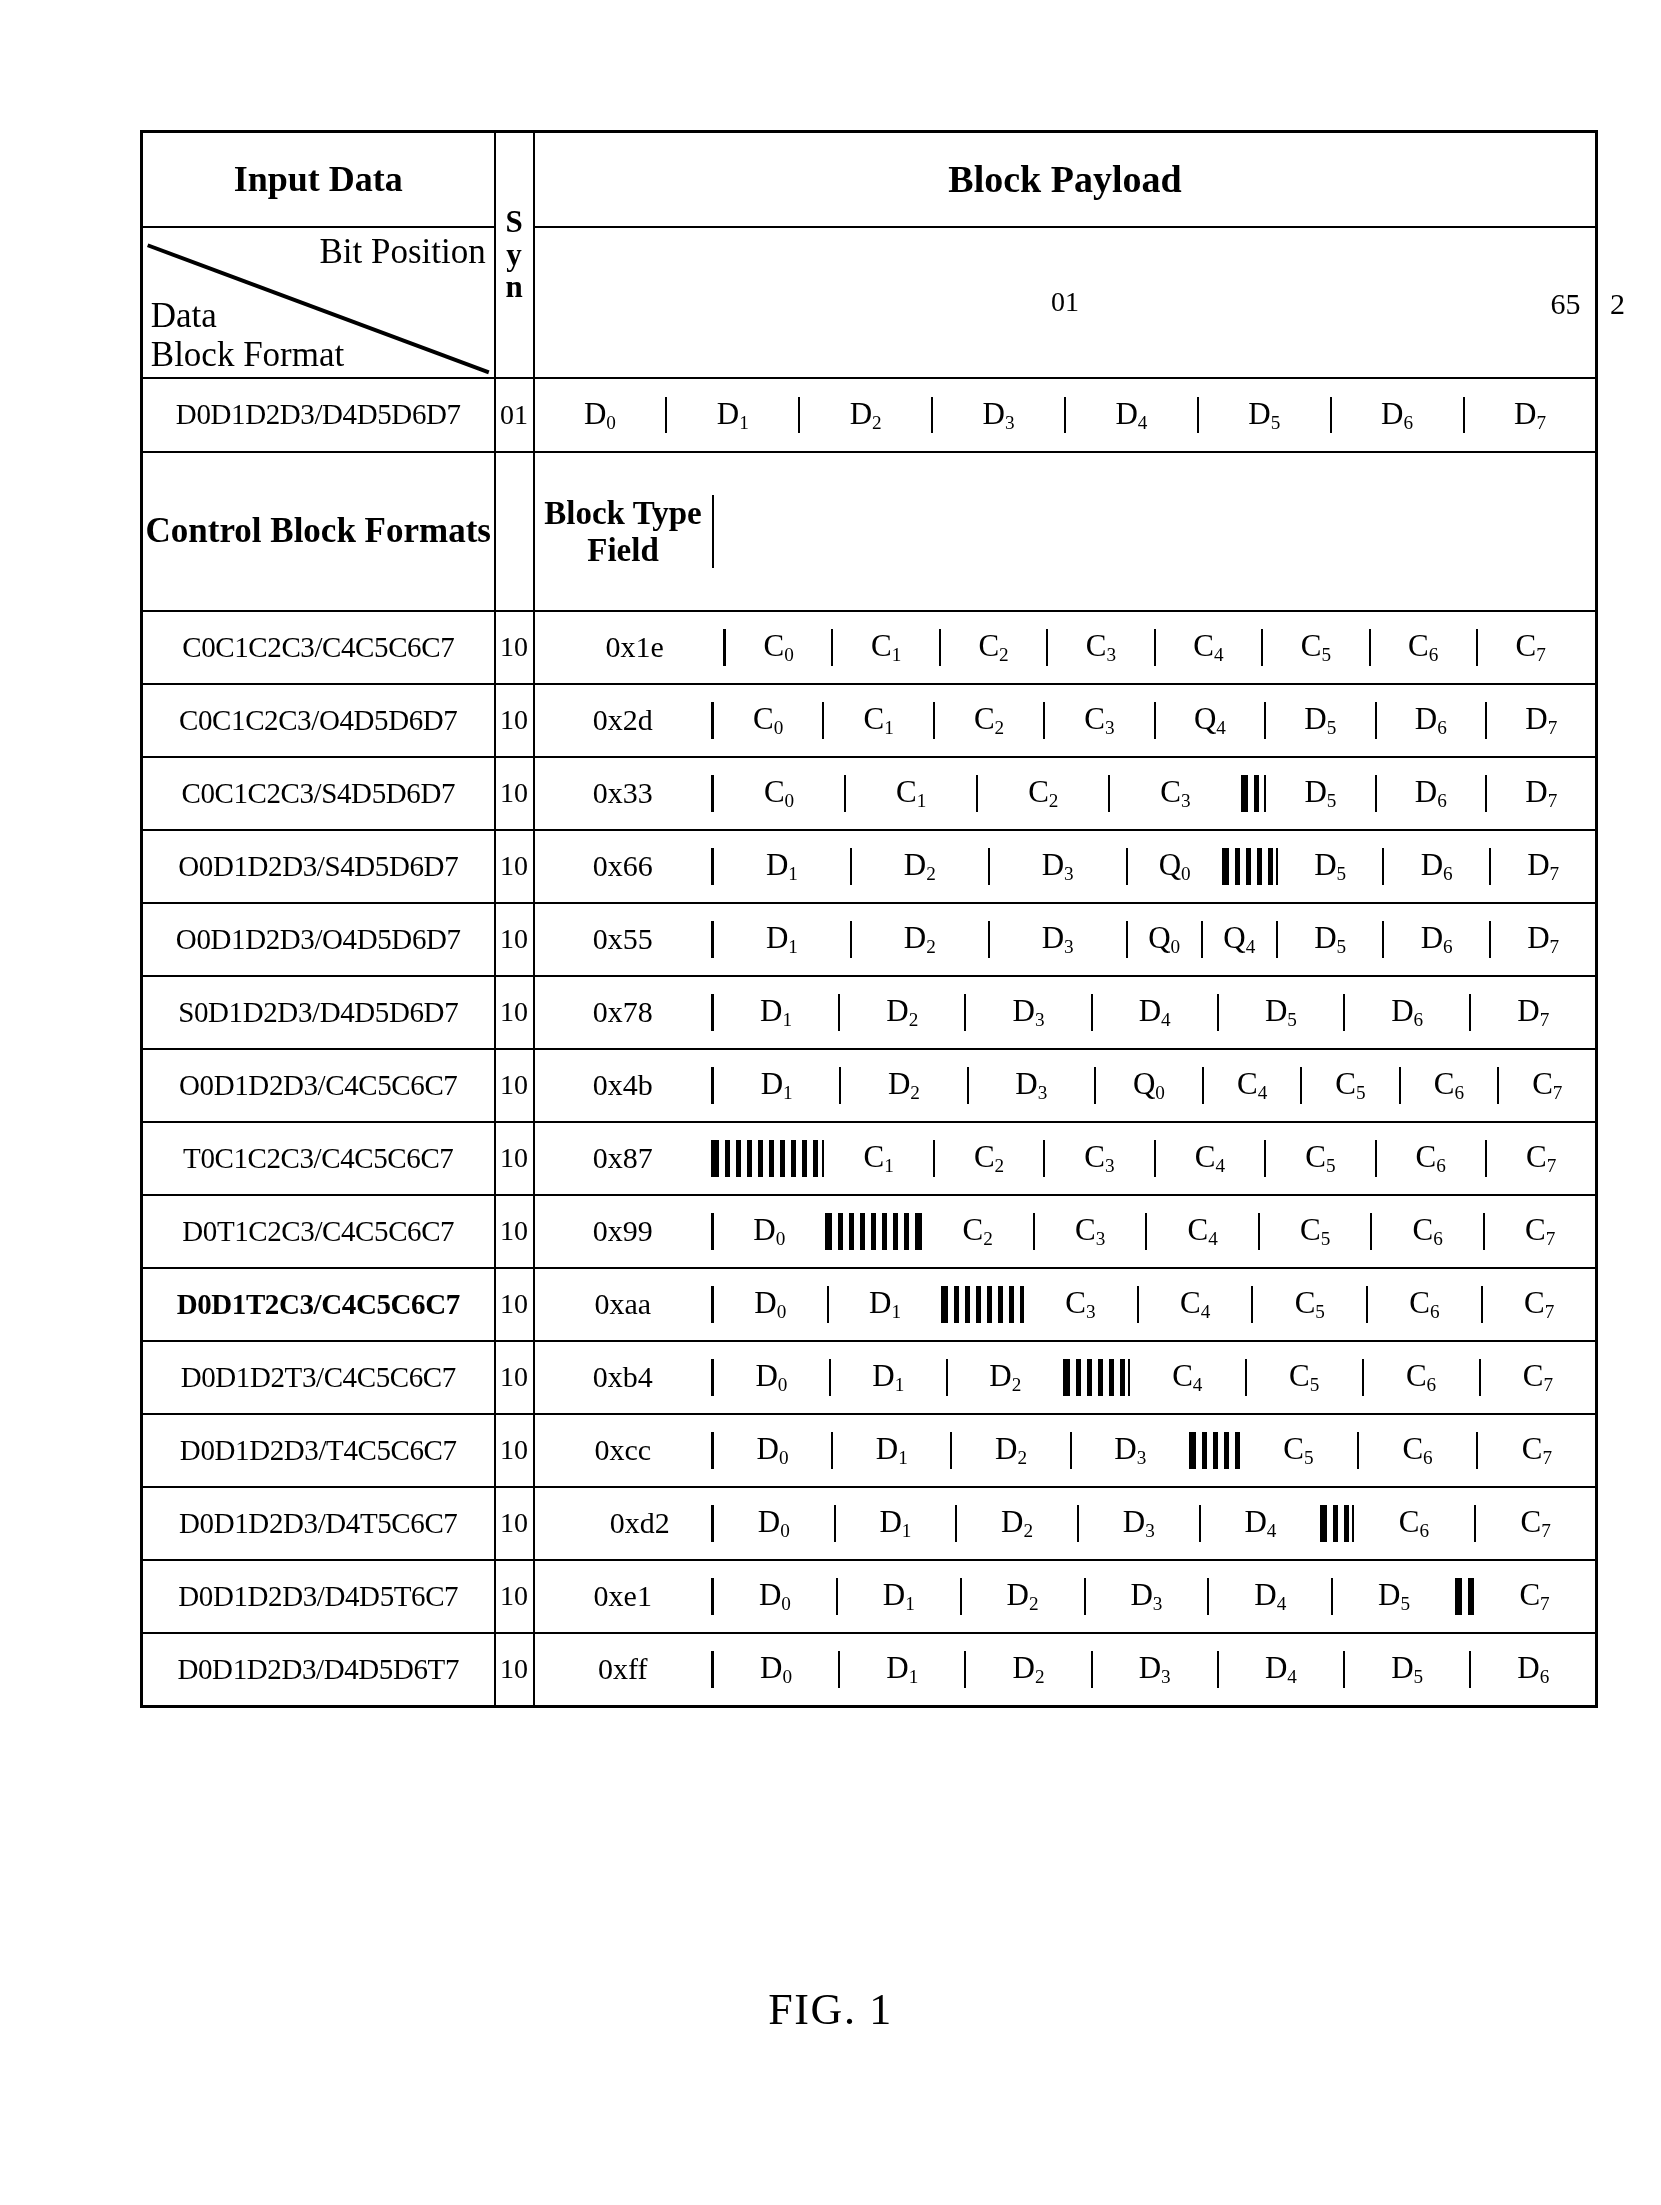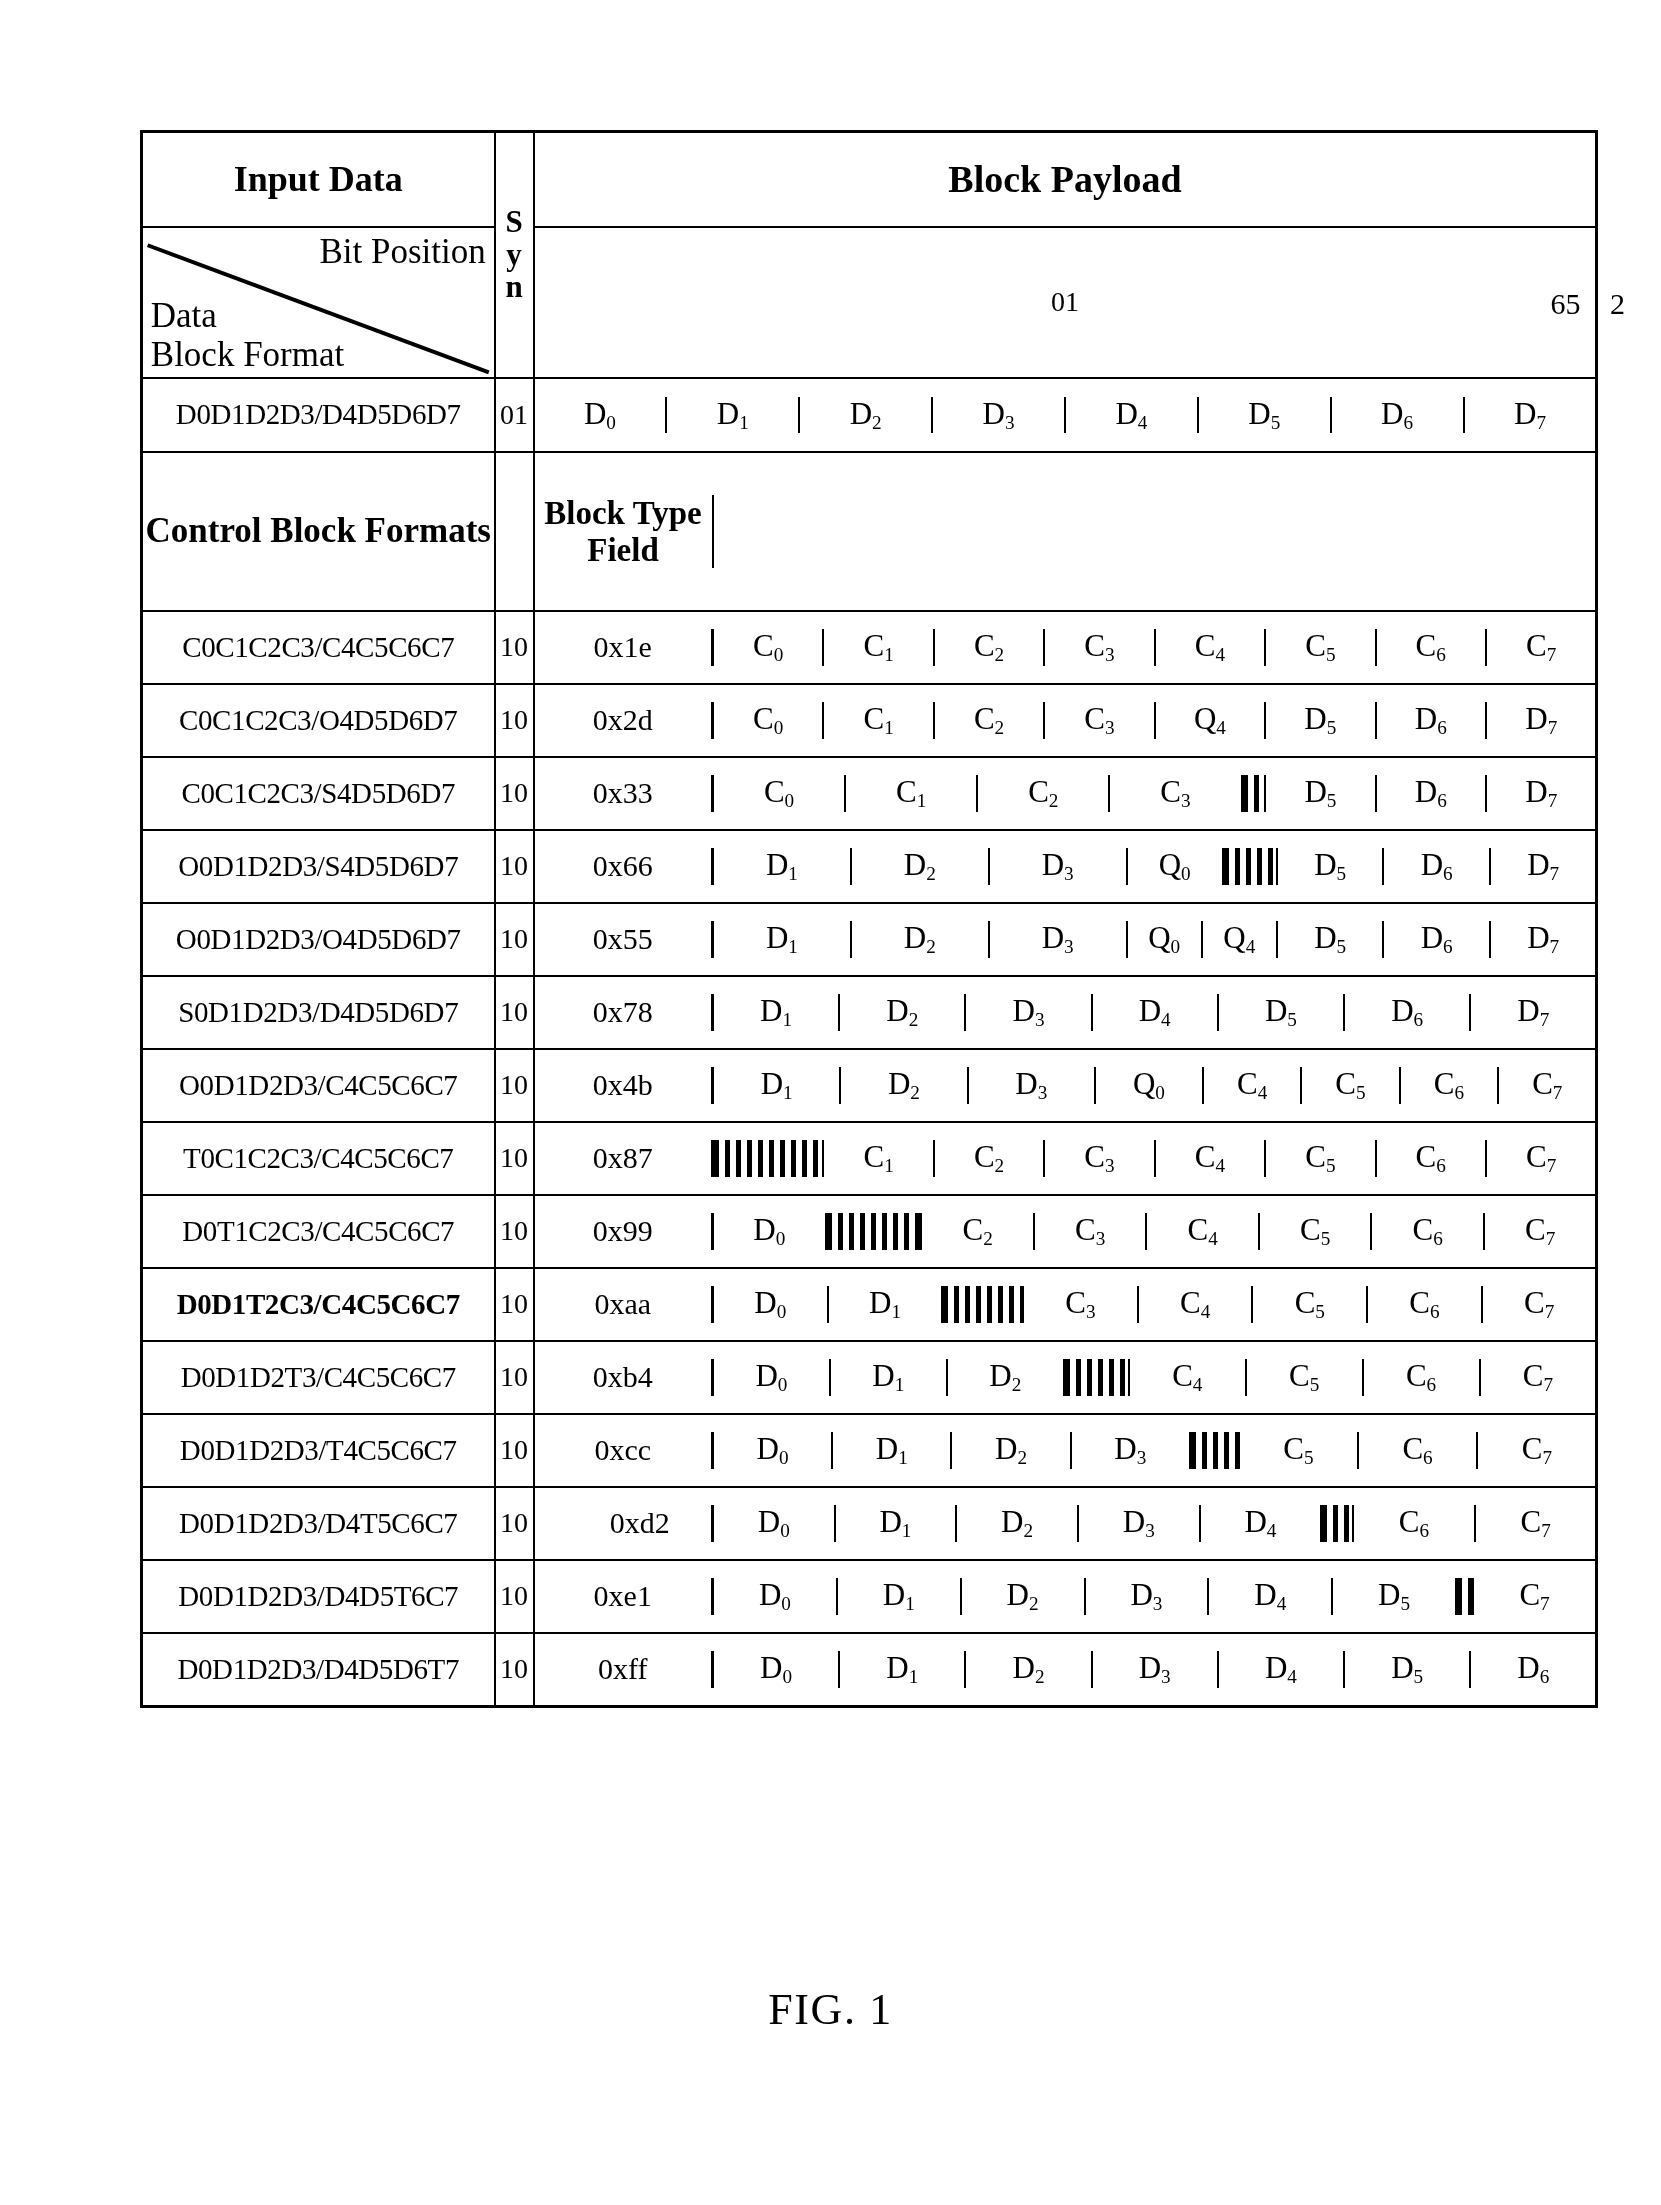--- a/index.html
+++ b/index.html
@@ -202,21 +202,21 @@
             </tr>
               </tbody>
           </table>
         </td>
       </tr>
     </tbody>
     <tbody id="control-rows-body">
         <tr>
           <td style="height: 71px;"><span class="rowlabel">C0C1C2C3/C4C5C6C7</span></td>
           <td><span class="syn-val">10</span></td>
-          <td style="padding: 0px;">
+          <td style="padding: 12px;">
             <table class="pl" style="table-layout: fixed;">
               <colgroup>
                 <col style="width:178px">
                 <col>
               </colgroup>
               <tbody>
                 <tr>
                   <td style="border-left: 0px; border-right: 3.1px solid rgb(0, 0, 0);"><span class="btf">0x1e</span></td>
                   <td style="padding: 0px;">
                     <table class="pl">

